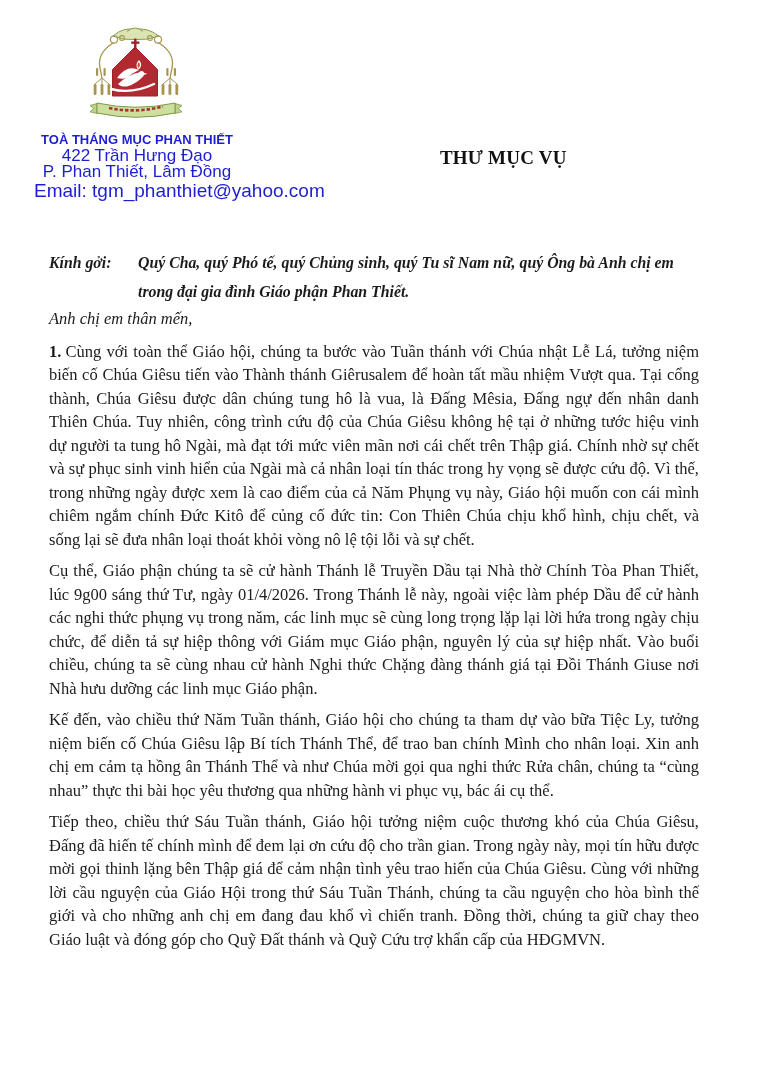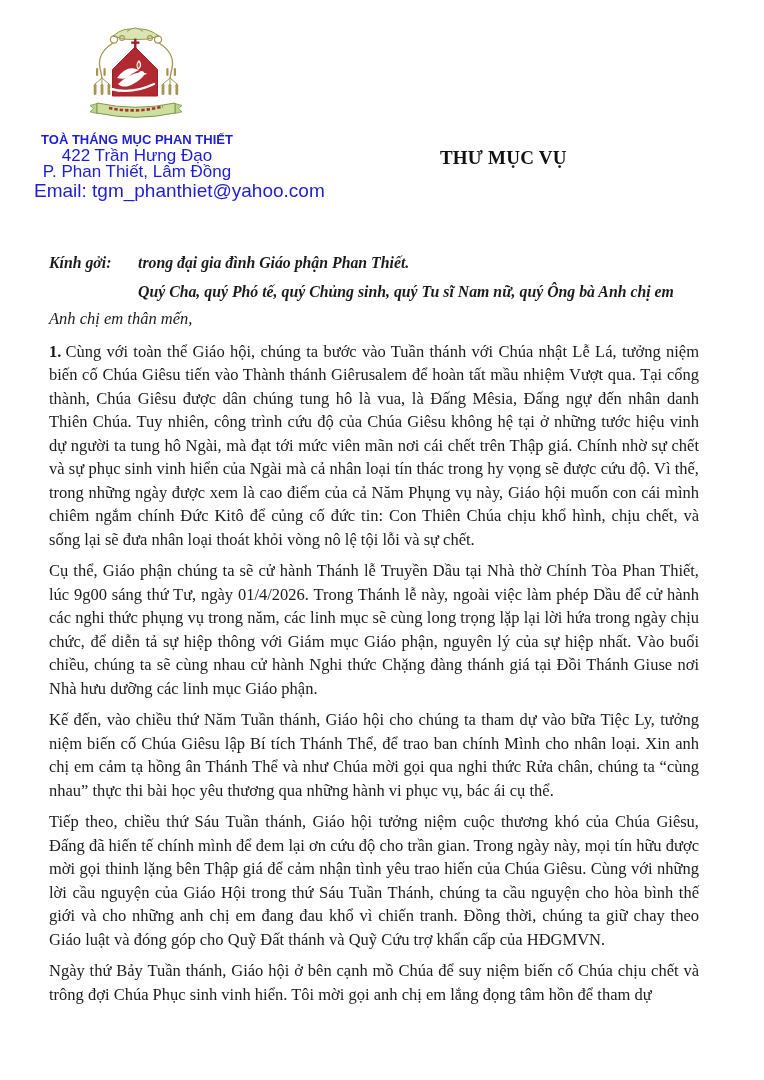--- a/index.html
+++ b/index.html
@@ -111,31 +111,30 @@
 
   <div class="letter-title">
     <div>THƯ MỤC VỤ</div>
   </div>
 
   <div class="letter-body">
 
     <div class="salutation">
       <div class="sal-label">Kính gởi:</div>
       <div class="sal-lines">
+        <div>Quý Cha, quý Phó tế, quý Chủng sinh, quý Tu sĩ Nam nữ, quý Ông bà Anh chị em</div>
         <div>trong đại gia đình Giáo phận Phan Thiết.</div>
-        <div>Quý Cha, quý Phó tế, quý Chủng sinh, quý Tu sĩ Nam nữ, quý Ông bà Anh chị em</div>
       </div>
     </div>
 
     <p class="greeting">Anh chị em thân mến,</p>
 
     <p class="para"><span class="pnum">1.</span><span>Cùng với toàn thể Giáo hội, chúng ta bước vào Tuần thánh với Chúa nhật Lễ Lá, tưởng niệm biến cố Chúa Giêsu tiến vào Thành thánh Giêrusalem để hoàn tất mầu nhiệm Vượt qua. Tại cổng thành, Chúa Giêsu được dân chúng tung hô là vua, là Đấng Mêsia, Đấng ngự đến nhân danh Thiên Chúa. Tuy nhiên, công trình cứu độ của Chúa Giêsu không hệ tại ở những tước hiệu vinh dự người ta tung hô Ngài, mà đạt tới mức viên mãn nơi cái chết trên Thập giá. Chính nhờ sự chết và sự phục sinh vinh hiển của Ngài mà cả nhân loại tín thác trong hy vọng sẽ được cứu độ. Vì thế, trong những ngày được xem là cao điểm của cả Năm Phụng vụ này, Giáo hội muốn con cái mình chiêm ngắm chính Đức Kitô để củng cố đức tin: Con Thiên Chúa chịu khổ hình, chịu chết, và sống lại sẽ đưa nhân loại thoát khỏi vòng nô lệ tội lỗi và sự chết.</span></p>
 
     <p class="para"><span>Cụ thể, Giáo phận chúng ta sẽ cử hành Thánh lễ Truyền Dầu tại Nhà thờ Chính Tòa Phan Thiết, lúc 9g00 sáng thứ Tư, ngày 01/4/2026. Trong Thánh lễ này, ngoài việc làm phép Dầu để cử hành các nghi thức phụng vụ trong năm, các linh mục sẽ cùng long trọng lặp lại lời hứa trong ngày chịu chức, để diễn tả sự hiệp thông với Giám mục Giáo phận, nguyên lý của sự hiệp nhất. Vào buổi chiều, chúng ta sẽ cùng nhau cử hành Nghi thức Chặng đàng thánh giá tại Đồi Thánh Giuse nơi Nhà hưu dưỡng các linh mục Giáo phận.</span></p>
 
     <p class="para"><span>Kế đến, vào chiều thứ Năm Tuần thánh, Giáo hội cho chúng ta tham dự vào bữa Tiệc Ly, tưởng niệm biến cố Chúa Giêsu lập Bí tích Thánh Thể, để trao ban chính Mình cho nhân loại. Xin anh chị em cảm tạ hồng ân Thánh Thể và như Chúa mời gọi qua nghi thức Rửa chân, chúng ta “cùng nhau” thực thi bài học yêu thương qua những hành vi phục vụ, bác ái cụ thể.</span></p>
 
     <p class="para"><span>Tiếp theo, chiều thứ Sáu Tuần thánh, Giáo hội tưởng niệm cuộc thương khó của Chúa Giêsu, Đấng đã hiến tế chính mình để đem lại ơn cứu độ cho trần gian. Trong ngày này, mọi tín hữu được mời gọi thinh lặng bên Thập giá để cảm nhận tình yêu trao hiến của Chúa Giêsu. Cùng với những lời cầu nguyện của Giáo Hội trong thứ Sáu Tuần Thánh, chúng ta cầu nguyện cho hòa bình thế giới và cho những anh chị em đang đau khổ vì chiến tranh. Đồng thời, chúng ta giữ chay theo Giáo luật và đóng góp cho Quỹ Đất thánh và Quỹ Cứu trợ khẩn cấp của HĐGMVN.</span></p>
 
-    <p class="para"><span>Ngày thứ Bảy Tuần thánh, Giáo hội ở bên cạnh mồ Chúa để suy niệm biến cố Chúa chịu chết và trông đợi Chúa Phục sinh vinh hiển. Tôi mời gọi anh chị em lắng đọng tâm hồn để tham dự</span></p>
 
   </div>
 </div>
 
 </body></html>

